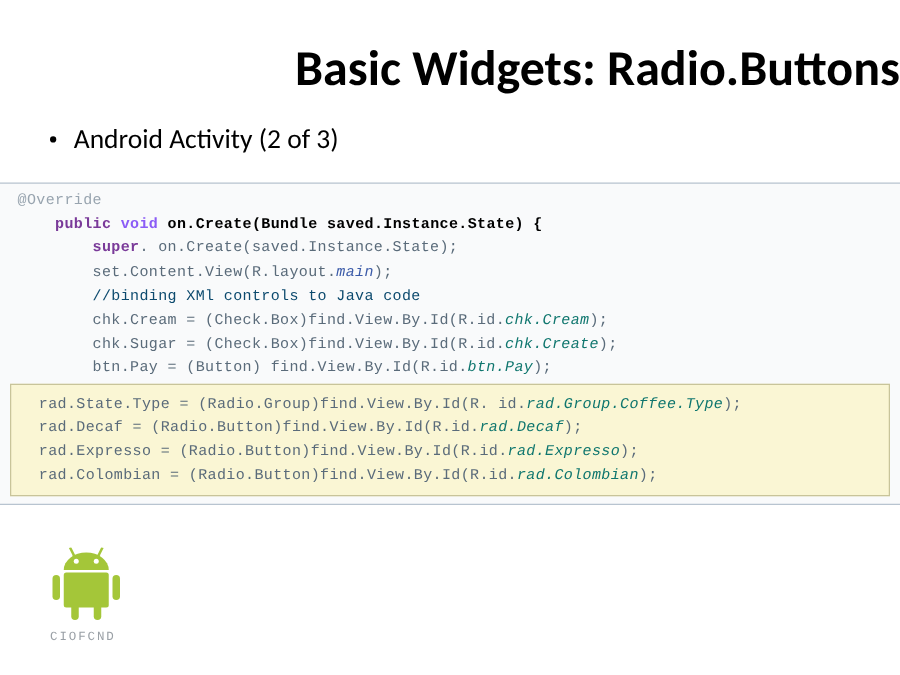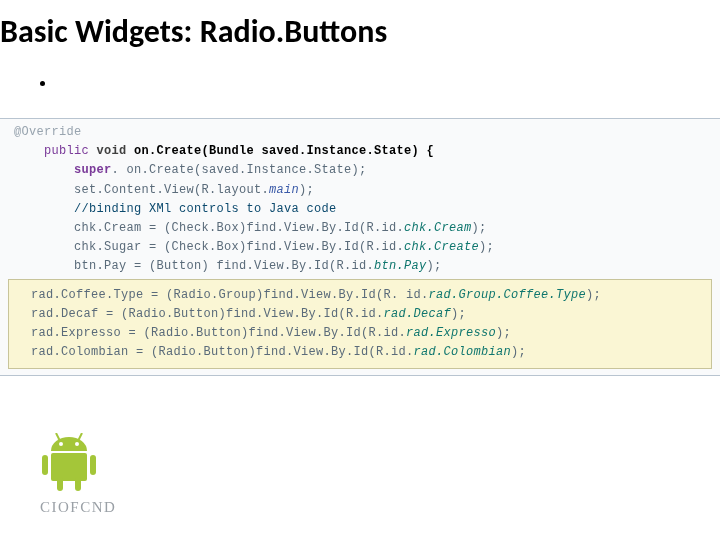--- a/index.html
+++ b/index.html
@@ -6,24 +6,24 @@
   body {
     width: 720px;
     height: 540px;
     background: #fff;
     font-family: Calibri, Arial, sans-serif;
     color: #000;
     position: relative;
     overflow: hidden;
   }
   .title {
-    font-size: 32px;
+    font-size: 40px;
     font-weight: 700;
-    text-align: left;
-    margin-top: 12px;
+    text-align: right;
+    margin-top: 30px;
   }
   .subtitle {
     font-size: 22px;
     margin-top: 18px;
     margin-left: 40px;
   }
   .bullet-dot {
     display: inline-block;
     width: 5px;
     height: 5px;
@@ -42,68 +42,68 @@
   .code-block {
     font-family: "Courier New", monospace;
     font-size: 12px;
     line-height: 1.6;
     padding: 4px 0 0 14px;
     color: #5a6b7a;
     white-space: pre;
     letter-spacing: 0.3px;
   }
   .kw-override { color: #98a4af; }
-  .kw-public { color: #7a3a99; font-weight: 400; }
-  .kw-void { color: #404040; font-weight: 700; }
+  .kw-public { color: #7a3a99; font-weight: 700; }
+  .kw-void { color: #8b5cf6; font-weight: 700; }
   .kw-super { color: #7a3a99; font-weight: 700; }
   .method { font-weight: 700; color: #000; }
   .layout-main { font-style: italic; color: #3a5aa8; }
   .comment { color: #0c4a6e; }
   .id-ref { font-style: italic; color: #0f766e; }
   .highlight-box {
     background: #faf6d4;
     border: 1px solid #c8c49a;
     margin: 2px 8px 6px 8px;
     padding: 6px 10px 6px 22px;
   }
   .android-logo {
     position: absolute;
     left: 40px;
     bottom: 24px;
     width: 120px;
   }
   .wordmark {
-    font-family: Liberation Serif, serif;
-    font-size: 15px;
+    font-family: Liberation Mono, monospace;
+    font-size: 10px;
     letter-spacing: 1.5px;
     color: #9aa0a6;
     margin-top: 2px;
   }
 </style>
 </head>
 <body>
 
 <h1 class="title">Basic Widgets: Radio.Buttons</h1>
 
 <div class="subtitle">
-  <span class="bullet-dot"></span>
+  <span class="bullet-dot"></span><span>Android Activity (2 of 3)</span>
 </div>
 
 <div class="code-container">
 <div class="code-block"><span class="kw-override">@Override</span>
     <span class="kw-public">public</span> <span class="kw-void">void</span> <span class="method">on.Create(Bundle saved.Instance.State) {</span>
         <span class="kw-super">super</span><span>. on.Create(saved.Instance.State);</span>
         <span>set.Content.View(R.layout.</span><span class="layout-main">main</span><span>);</span>
         <span class="comment">//binding XMl controls to Java code</span>
         <span>chk.Cream = (Check.Box)find.View.By.Id(R.id.</span><span class="id-ref">chk.Cream</span><span>);</span>
         <span>chk.Sugar = (Check.Box)find.View.By.Id(R.id.</span><span class="id-ref">chk.Create</span><span>);</span>
         <span>btn.Pay = (Button) find.View.By.Id(R.id.</span><span class="id-ref">btn.Pay</span><span>);</span>
 </div>
 <div class="highlight-box">
-<div class="code-block" style="padding:0;"><span>rad.Coffee.Type = (Radio.Group)find.View.By.Id(R. id.</span><span class="id-ref">rad.Group.Coffee.Type</span><span>);</span>
+<div class="code-block" style="padding:0;"><span>rad.State.Type = (Radio.Group)find.View.By.Id(R. id.</span><span class="id-ref">rad.Group.Coffee.Type</span><span>);</span>
 <span>rad.Decaf = (Radio.Button)find.View.By.Id(R.id.</span><span class="id-ref">rad.Decaf</span><span>);</span>
 <span>rad.Expresso = (Radio.Button)find.View.By.Id(R.id.</span><span class="id-ref">rad.Expresso</span><span>);</span>
 <span>rad.Colombian = (Radio.Button)find.View.By.Id(R.id.</span><span class="id-ref">rad.Colombian</span><span>);</span></div>
 </div>
 </div>
 
 <div class="android-logo">
   <svg width="58" height="60" viewBox="0 0 58 60">
     <g fill="#A4C639">
       <rect x="2" y="22" width="6" height="20" rx="3"></rect>

